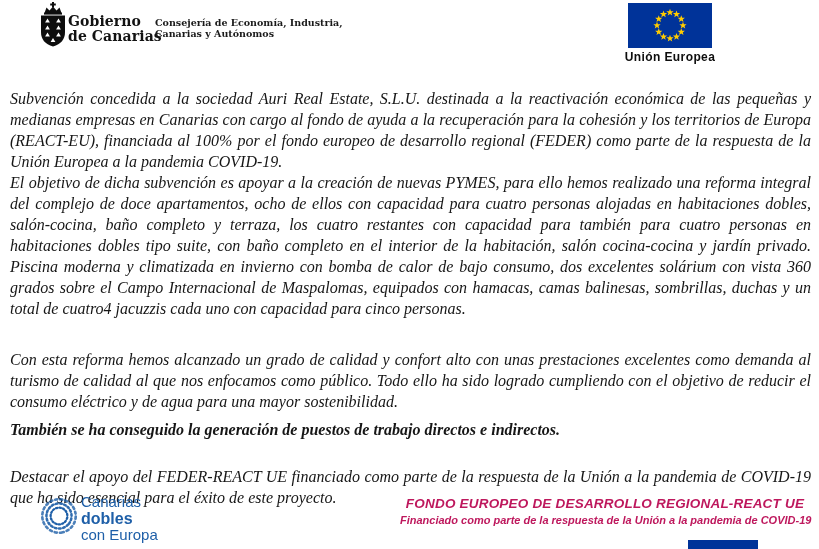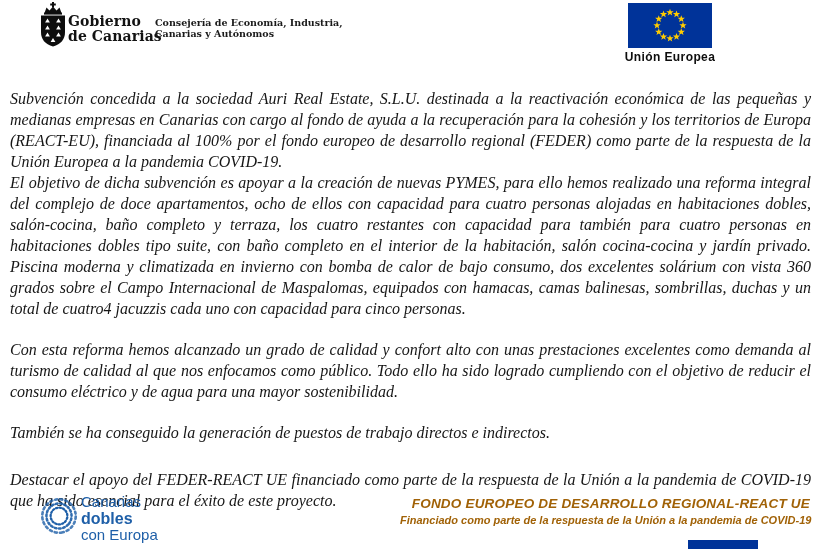--- a/index.html
+++ b/index.html
@@ -30,36 +30,36 @@
   }
 
   
   .doc {
     position:absolute; left:10px; top:88px; width:801px;
     font-style:italic; font-size:16px; line-height:21px;
     text-align:justify; color:#161616;
   }
   .doc p { margin:0; }
   .doc p.p2 { }
-  .doc p.p3 { margin-top:20px; }
-  .doc p.p4 { margin-top:20px; }
+  .doc p.p3 { margin-top:30px; }
+  .doc p.p4 { margin-top:7px;font-weight:bold; }
   .doc p.p5 { margin-top:26px; }
 
   
   .spiral-icon { position:absolute; left:36px; top:492px; width:46px; height:48px; }
   .avanza {
     position:absolute; left:81px; top:494px;
     font-family:"Liberation Sans", sans-serif; color:#1e5fa8;
     font-size:15px; line-height:16.5px;
   }
   .avanza .bold { font-weight:bold; font-size:16px; }
   .feder {
-    position:absolute; left:400px; top:496px; width:410px; text-align:right;
+    position:absolute; left:400px; top:496px; width:410px; text-align:center;
     font-family:"Liberation Sans", sans-serif; font-style:italic; font-weight:bold;
-    color:#a16207;
+    color:#be185d;
   }
   .feder-title { font-size:13.5px; letter-spacing:0.2px; white-space:nowrap; }
   .feder-sub { font-size:11px; margin-top:3px; white-space:nowrap; }
   .bottom-flag {
     position:absolute; left:688px; top:540px; width:70px; height:9px;
     background:#003399;
   }
 </style>
 </head>
 <body>

